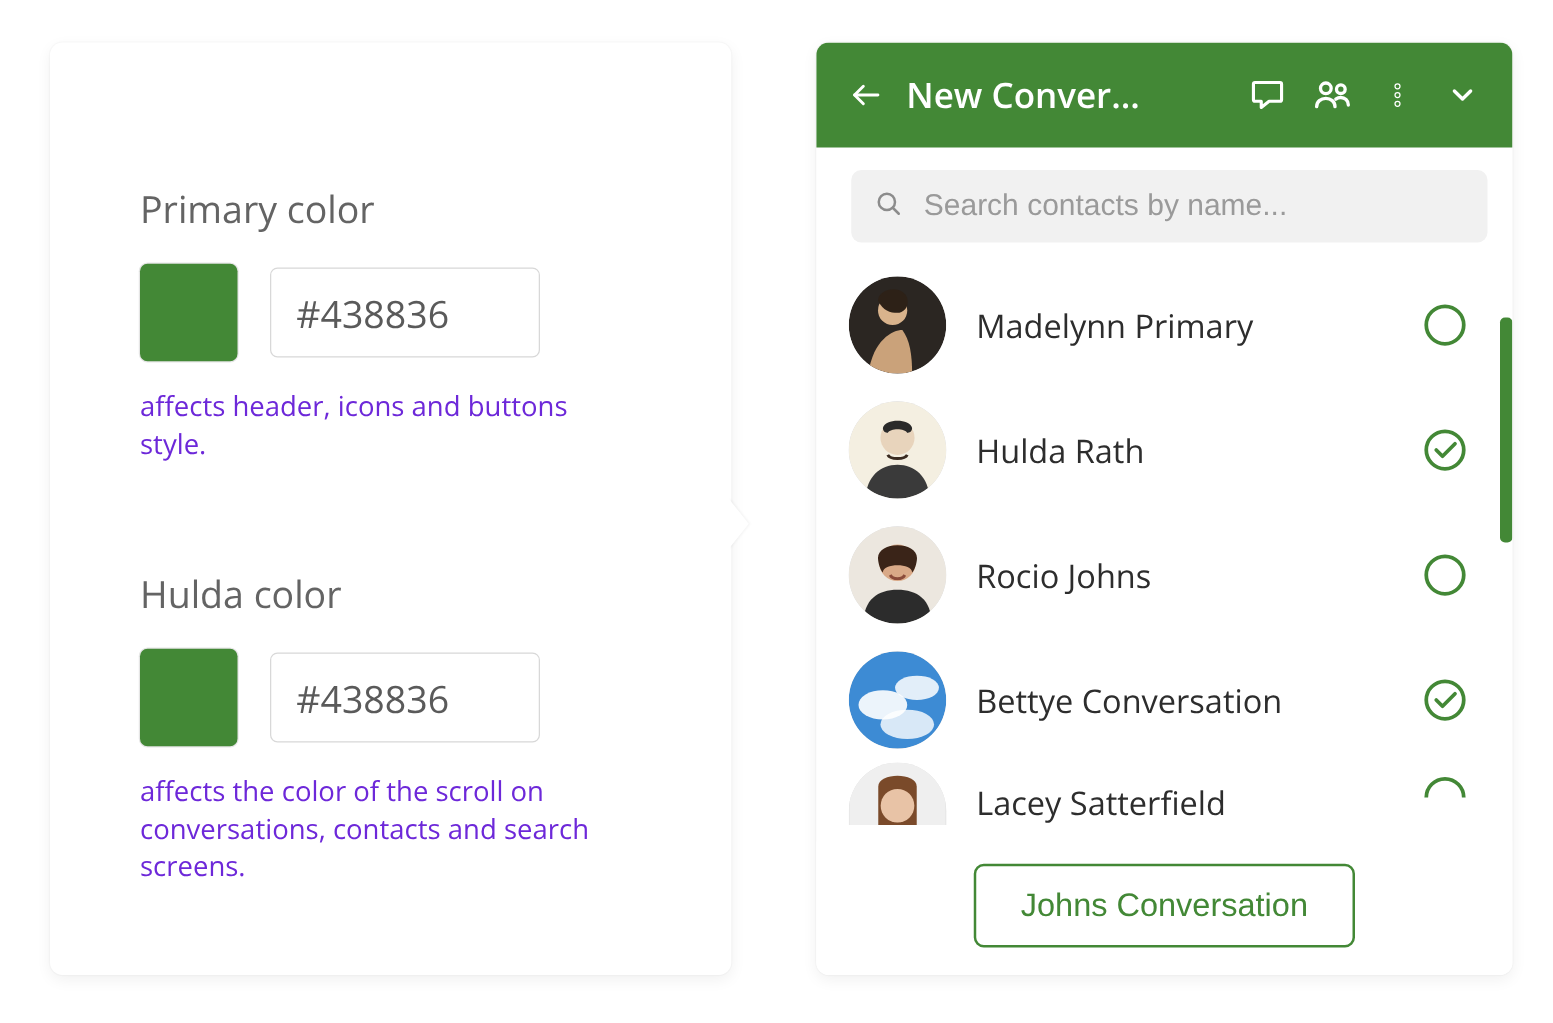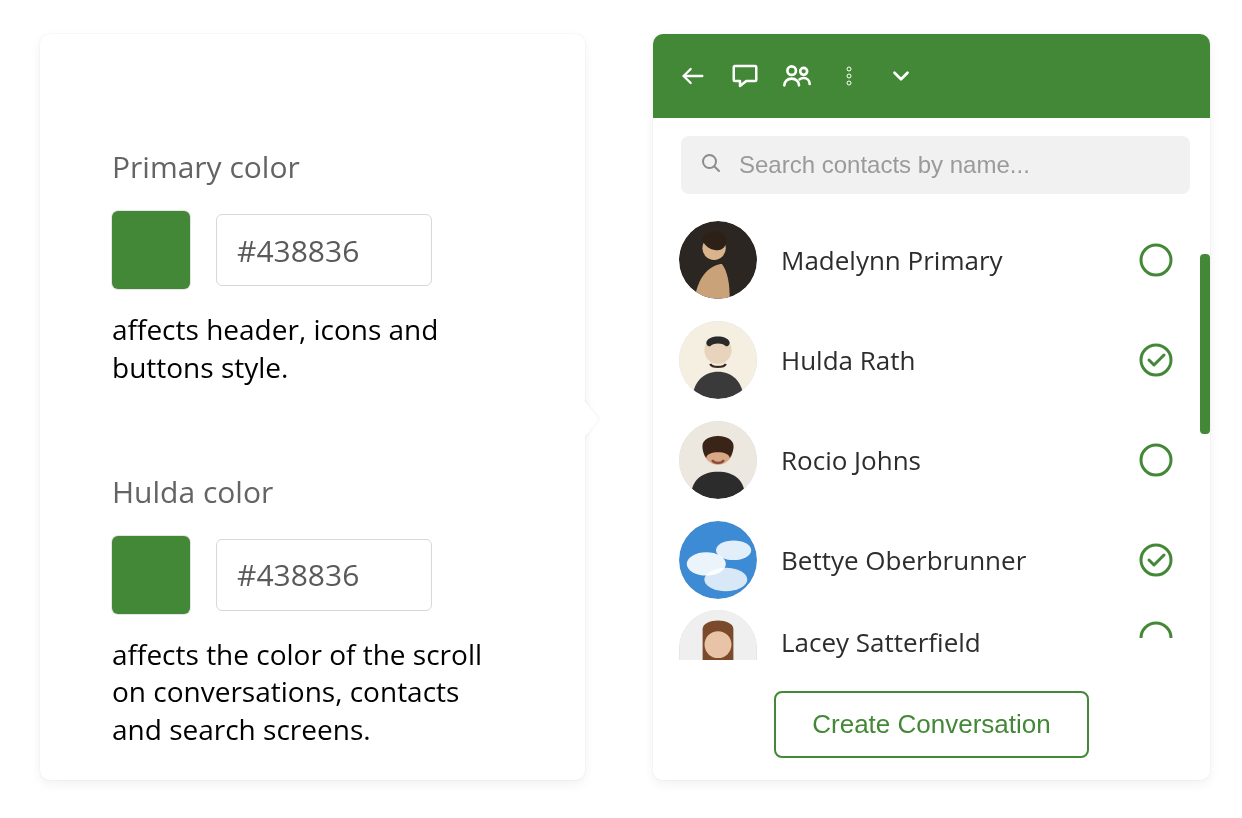--- a/index.html
+++ b/index.html
@@ -57,22 +57,22 @@
     border: 1px solid #d8d8d8;
     border-radius: 6px;
     font-size: 30px;
     color: #5a5a5a;
     padding: 0 20px;
     display:flex;
     align-items:center;
     background:#fff;
   }
   .setting-desc {
-    font-size: 28px;
-    color: #000000;
+    font-size: 22px;
+    color: #6d28d9;
     line-height: 1.35;
     max-width: 400px;
   }
 
   
   .chat-panel {
     position: absolute;
     left: 653px;
     top: 34px;
     width: 557px;
@@ -217,20 +217,21 @@
 
 <div class="chat-panel">
 
   <div class="chat-header">
     <div class="hdr-icon">
       <svg viewBox="0 0 24 24" width="28" height="28" stroke-width="2" stroke-linecap="round" stroke-linejoin="round">
           <line x1="20" y1="12" x2="4" y2="12"></line>
           <polyline points="10 18 4 12 10 6"></polyline>
         </svg>
     </div>
+    <div class="chat-title">New Conver…</div>
     <div class="hdr-icon">
       <svg viewBox="0 0 24 24" width="30" height="30" stroke-width="2" stroke-linecap="round" stroke-linejoin="round">
           <path d="M20 4H4a1 1 0 0 0-1 1v10a1 1 0 0 0 1 1h4v4l5-4h7a1 1 0 0 0 1-1V5a1 1 0 0 0-1-1z"></path>
         </svg>
     </div>
     <div class="hdr-icon">
       <svg viewBox="0 0 24 24" width="32" height="32" stroke-width="2" stroke-linecap="round" stroke-linejoin="round">
           <circle cx="8" cy="8" r="3.2"></circle>
           <path d="M2.5 19c0-3 2.5-5 5.5-5s5.5 2 5.5 5"></path>
           <circle cx="17" cy="8.5" r="2.6"></circle>
@@ -349,21 +350,21 @@
                 </clipPath>
               </defs>
               <g clip-path="url(#c3)">
                 <rect width="40" height="40" fill="#3d8bd4"></rect>
                 <ellipse cx="14" cy="22" rx="10" ry="6" fill="#ffffff" opacity="0.9"></ellipse>
                 <ellipse cx="28" cy="15" rx="9" ry="5" fill="#ffffff" opacity="0.85"></ellipse>
                 <ellipse cx="24" cy="30" rx="11" ry="6" fill="#ffffff" opacity="0.8"></ellipse>
               </g>
             </svg>
         </div>
-        <div class="contact-name">Bettye Oberbrunner</div>
+        <div class="contact-name">Bettye Conversation</div>
         <div class="select-circle">
           <svg viewBox="0 0 36 36" width="36" height="36">
               <circle cx="18" cy="18" r="15" fill="none" stroke="#438836" stroke-width="3"></circle>
               <polyline points="11 18 16 23 26 13" fill="none" stroke="#438836" stroke-width="3" stroke-linecap="round" stroke-linejoin="round"></polyline>
             </svg>
         </div>
       </div>
 
       <div class="contact-row" style="height:60px;align-items:flex-start;overflow:hidden;">
         <div class="avatar" style="width:78px;height:50px;border-radius:40px 40px 0 0;">
@@ -378,16 +379,16 @@
           <svg viewBox="0 0 36 36" width="36" height="36">
               <path d="M3 18a15 15 0 0 1 30 0" fill="none" stroke="#438836" stroke-width="3"></path>
             </svg>
         </div>
       </div>
 
     </div>
   </div>
 
   <div class="create-bar">
-    <button class="create-btn">Create Conversation</button>
+    <button class="create-btn">Johns Conversation</button>
   </div>
 
 </div>
 
 </body></html>

